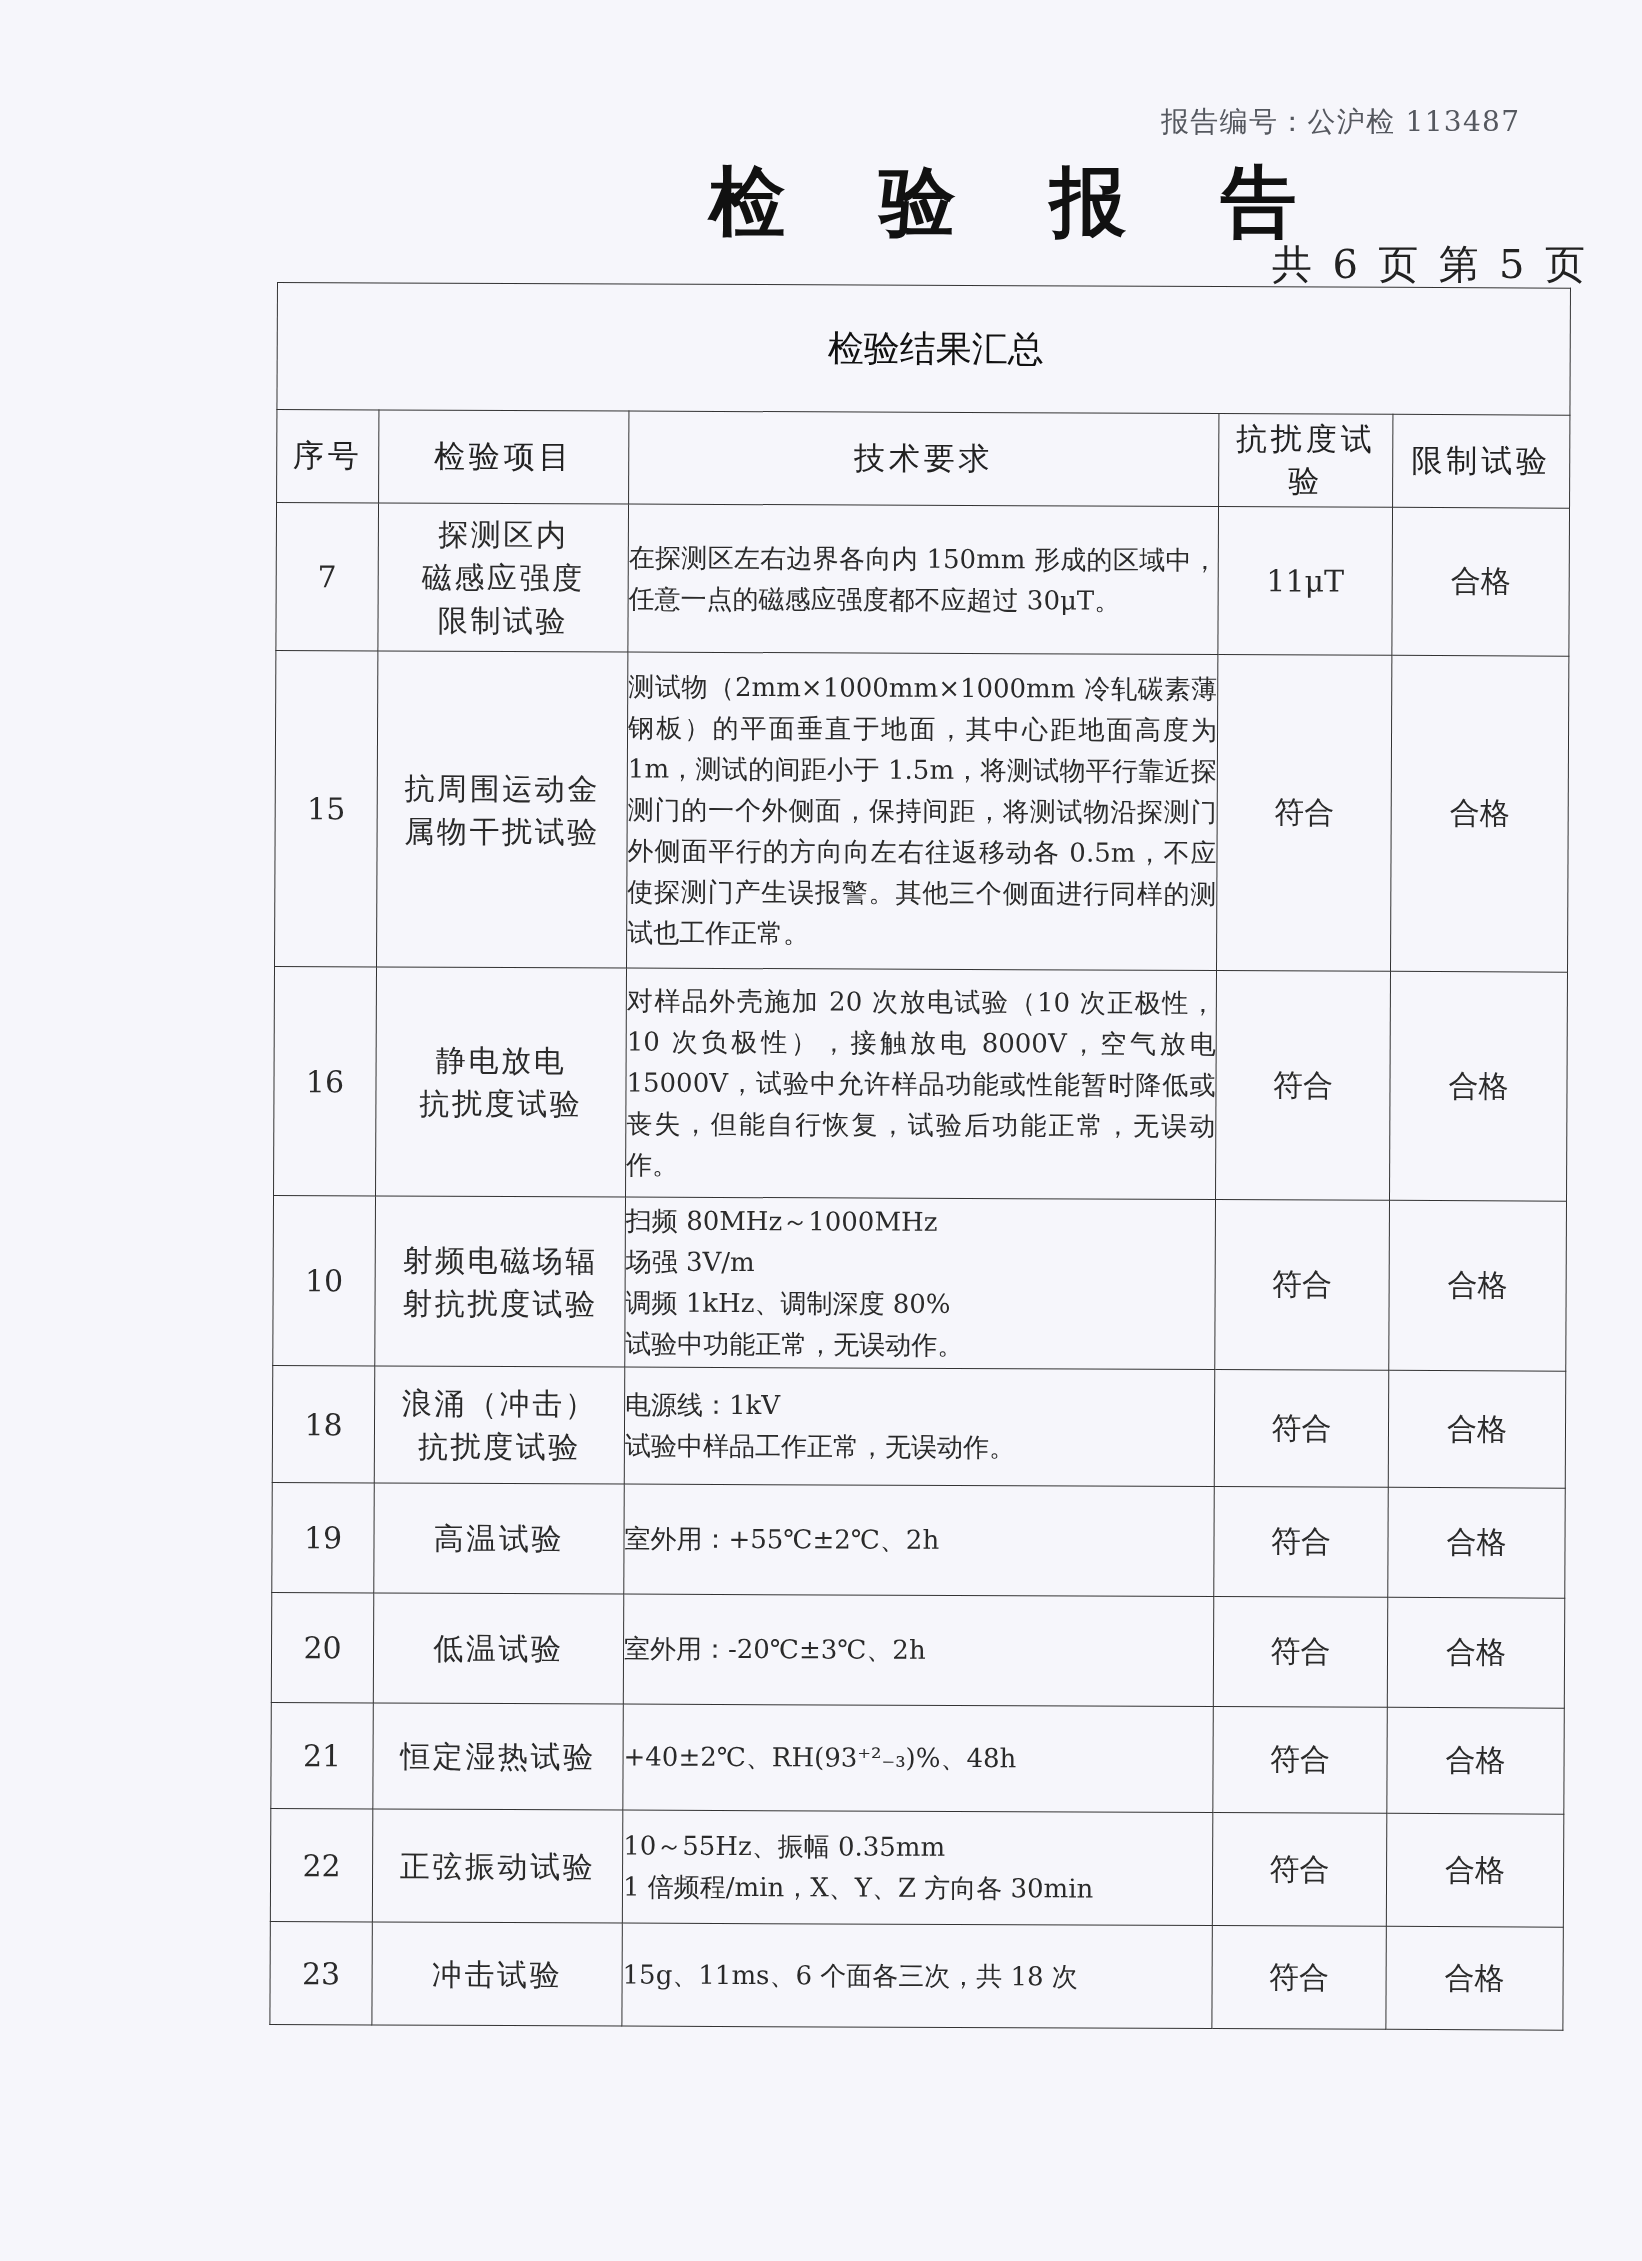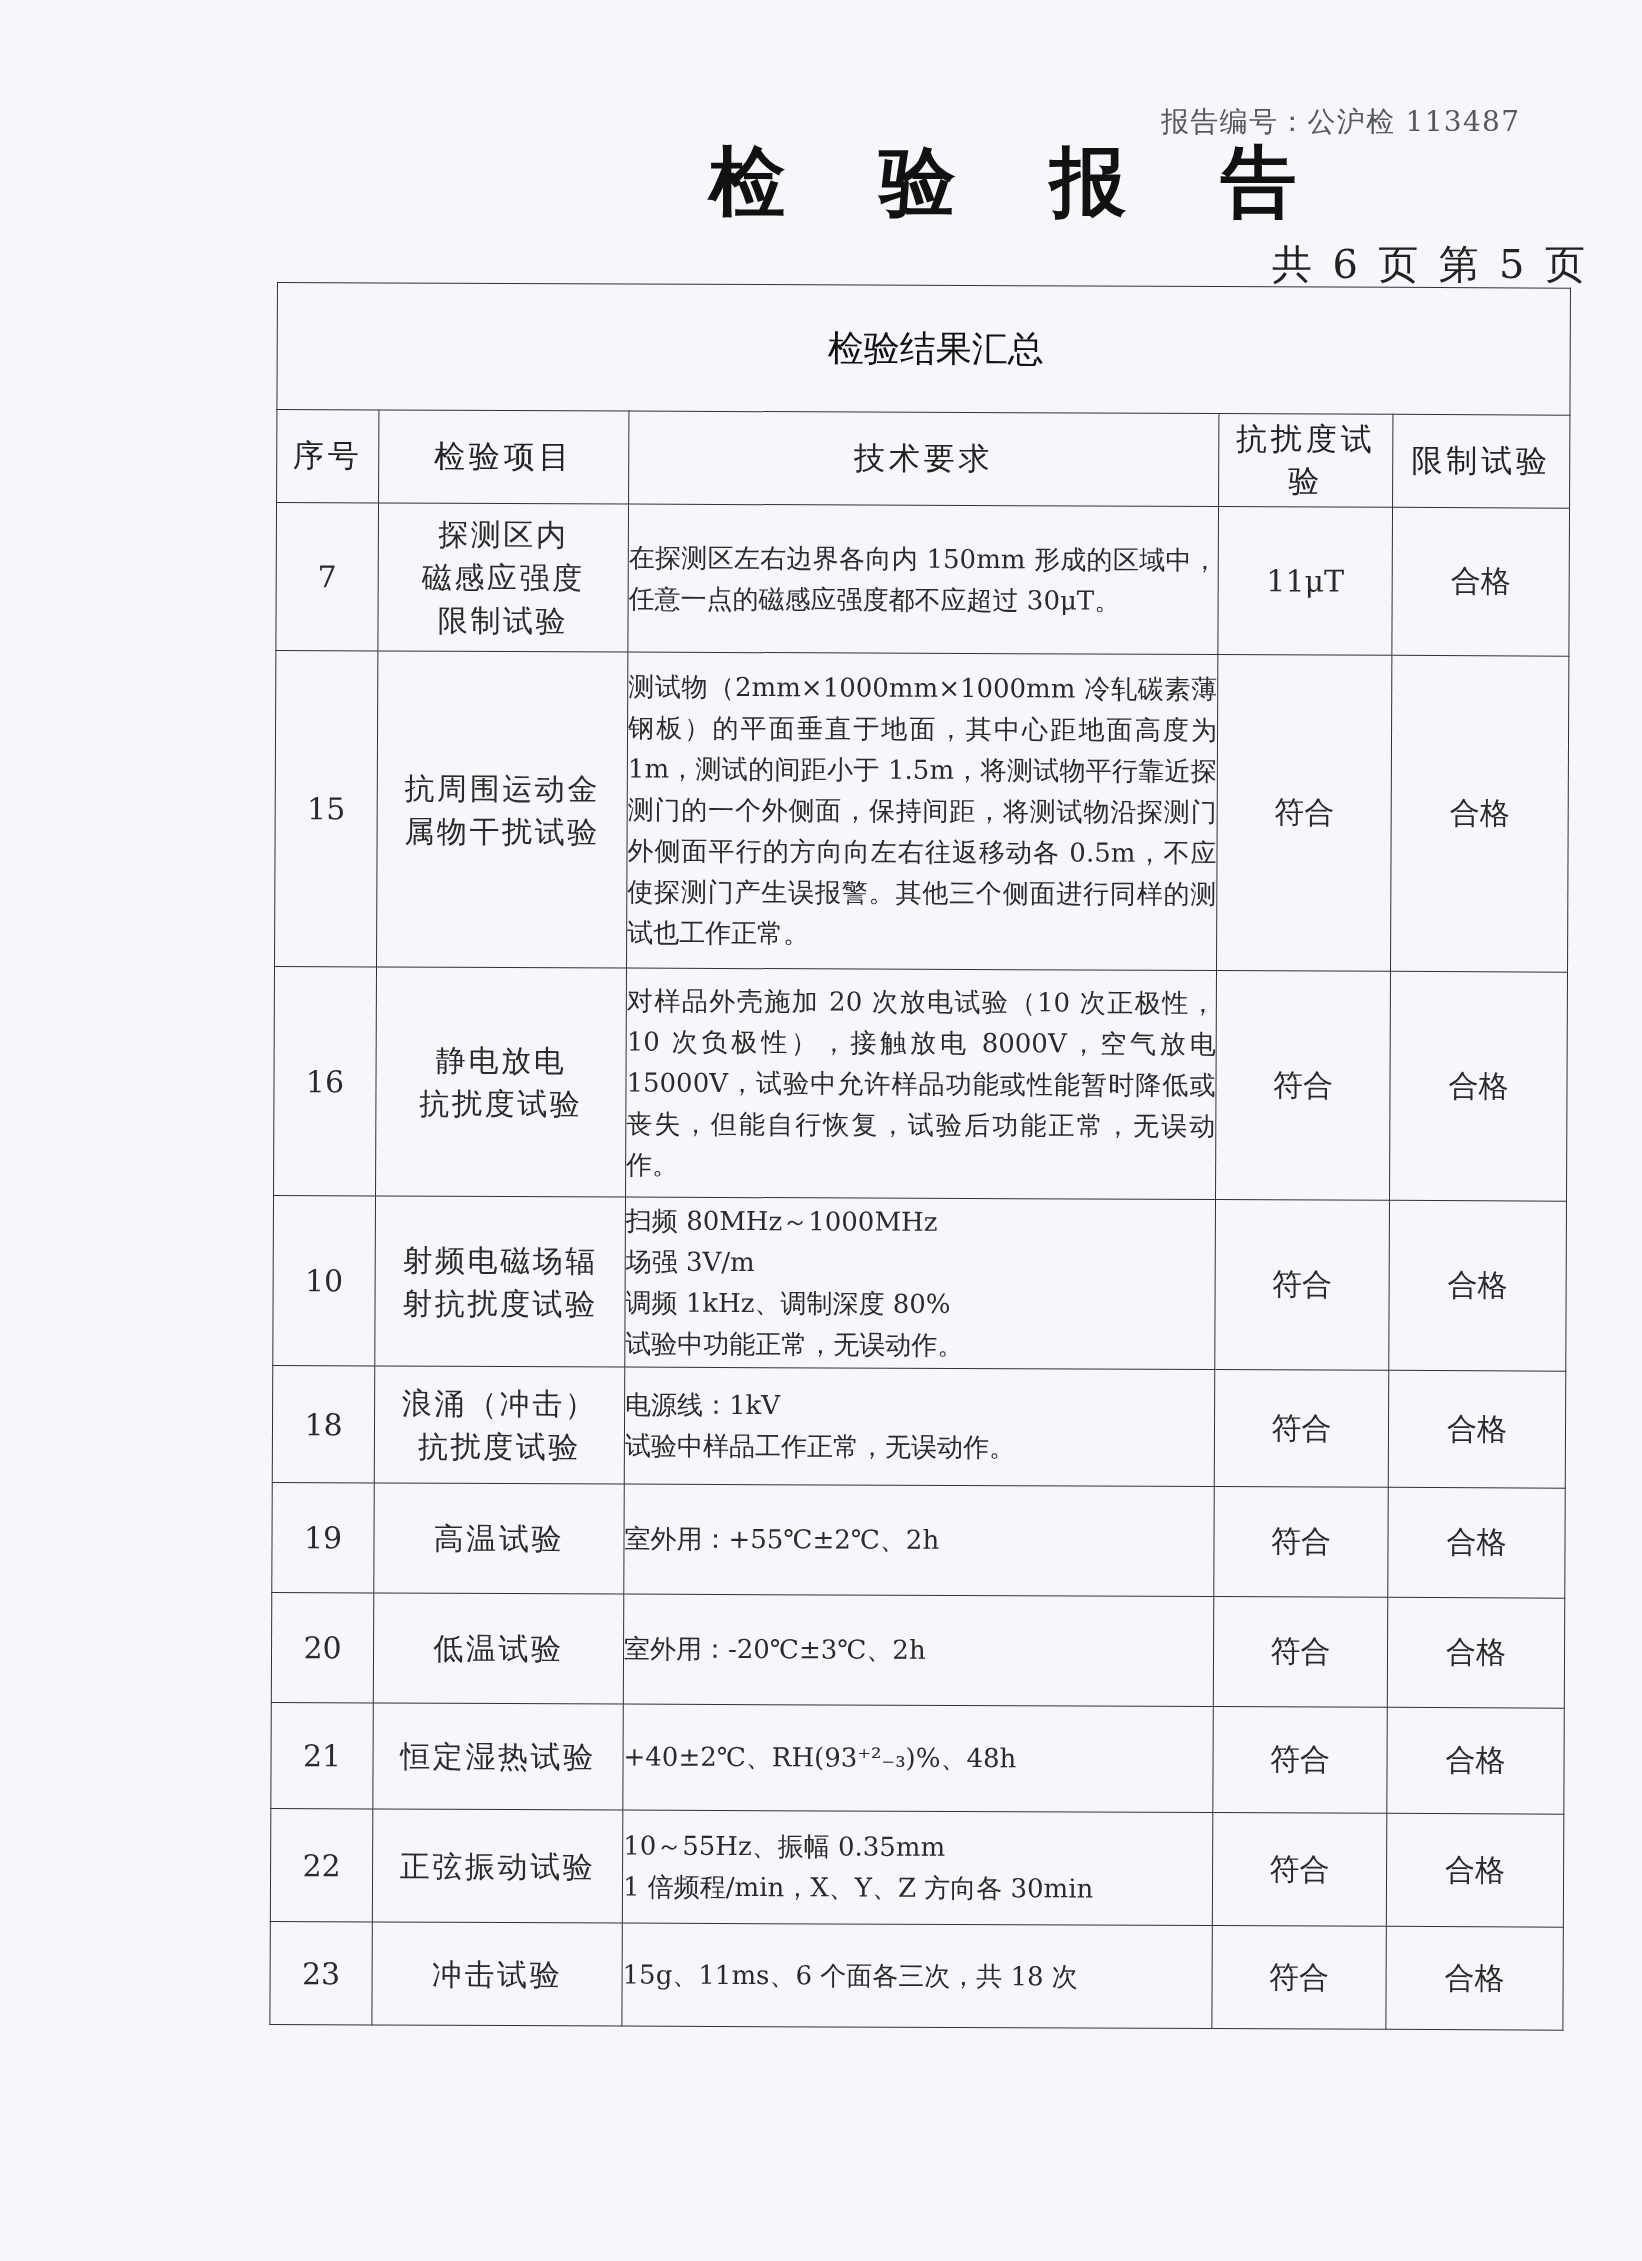--- a/index.html
+++ b/index.html
@@ -10,21 +10,21 @@
     overflow: hidden;
     font-family: "DejaVu Serif", "Liberation Serif", serif;
     color: #2a2a2a;
   }
   .report-no {
     position: absolute; left: 1161px; top: 103px;
     font-size: 28px; letter-spacing: 1.3px; color: #55585f;
     font-family: "DejaVu Serif", serif;
   }
   .doc-title {
-    position: absolute; left: 709px; top: 132px;
+    position: absolute; left: 709px; top: 152px;
     font-size: 76px; font-weight: bold; letter-spacing: 34px;
     color: #111; font-family: "DejaVu Sans", sans-serif;
   }
   .page-count {
     position: absolute; left: 1272px; top: 237px;
     font-size: 40px; color: #222; word-spacing: 7.7px;
   }
   table.results {
     position: absolute; left: 277px; top: 282px;
     width: 1293px;

